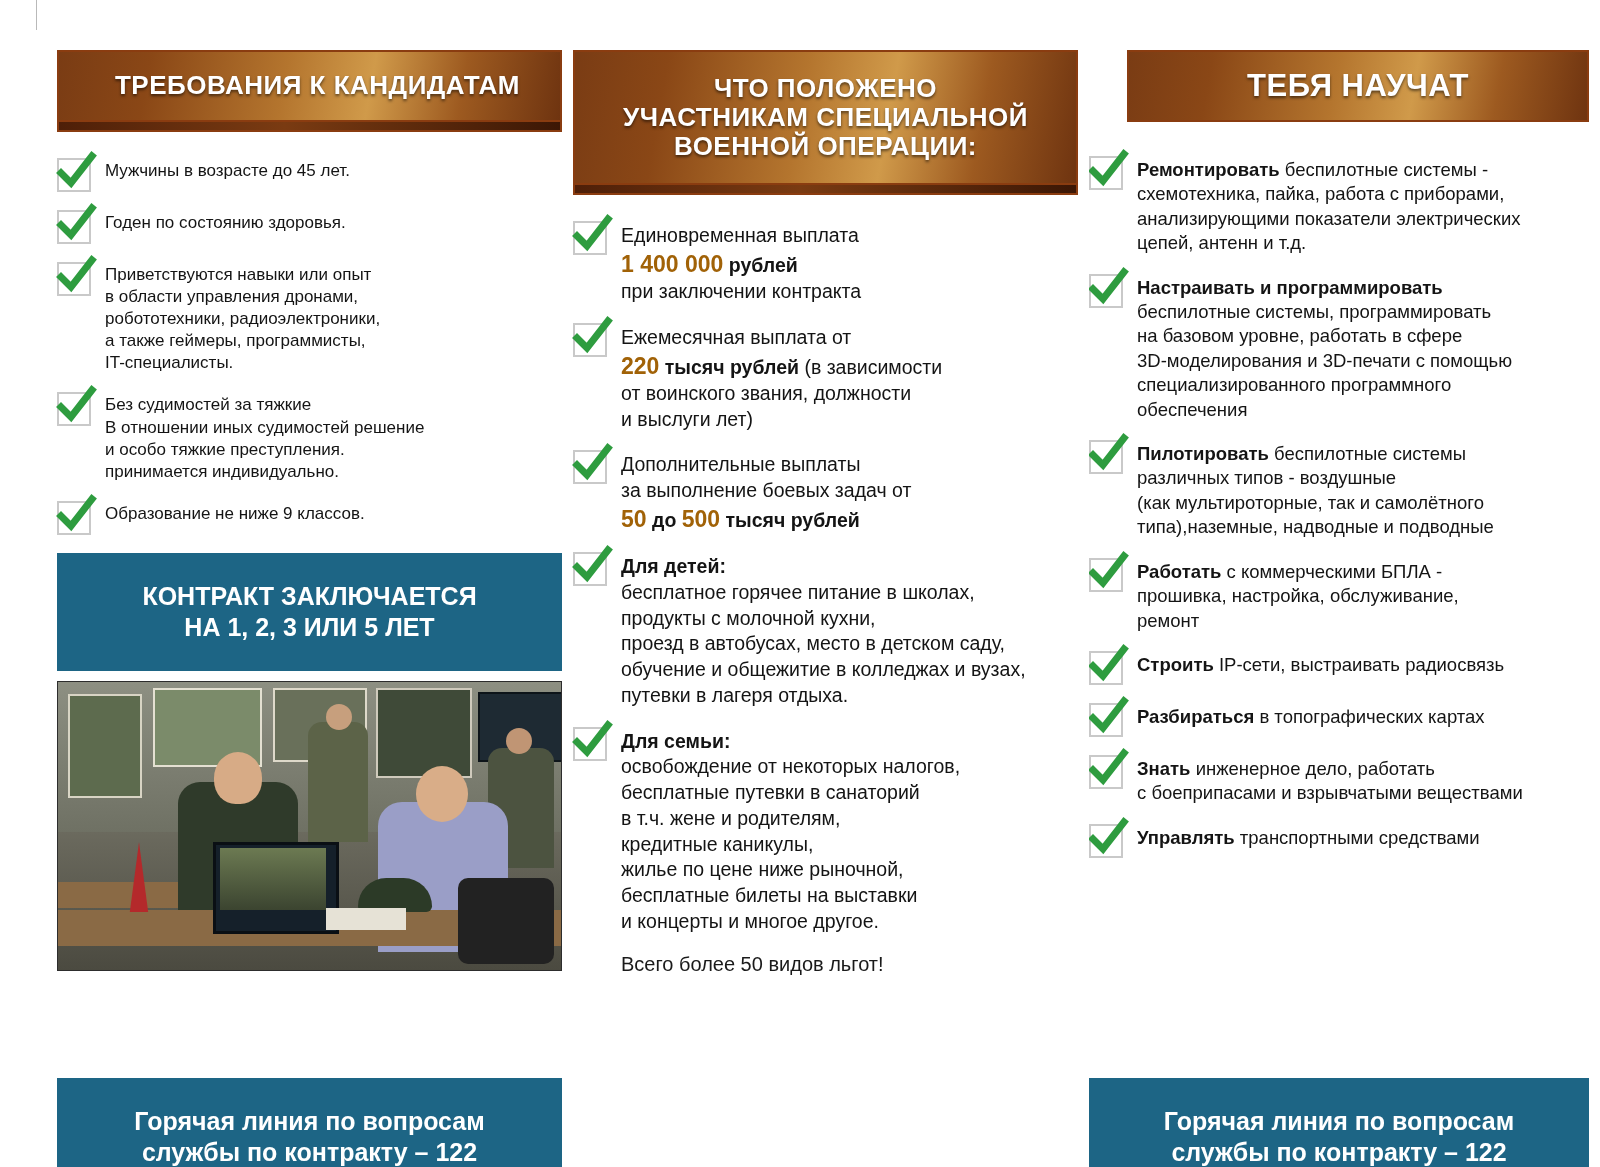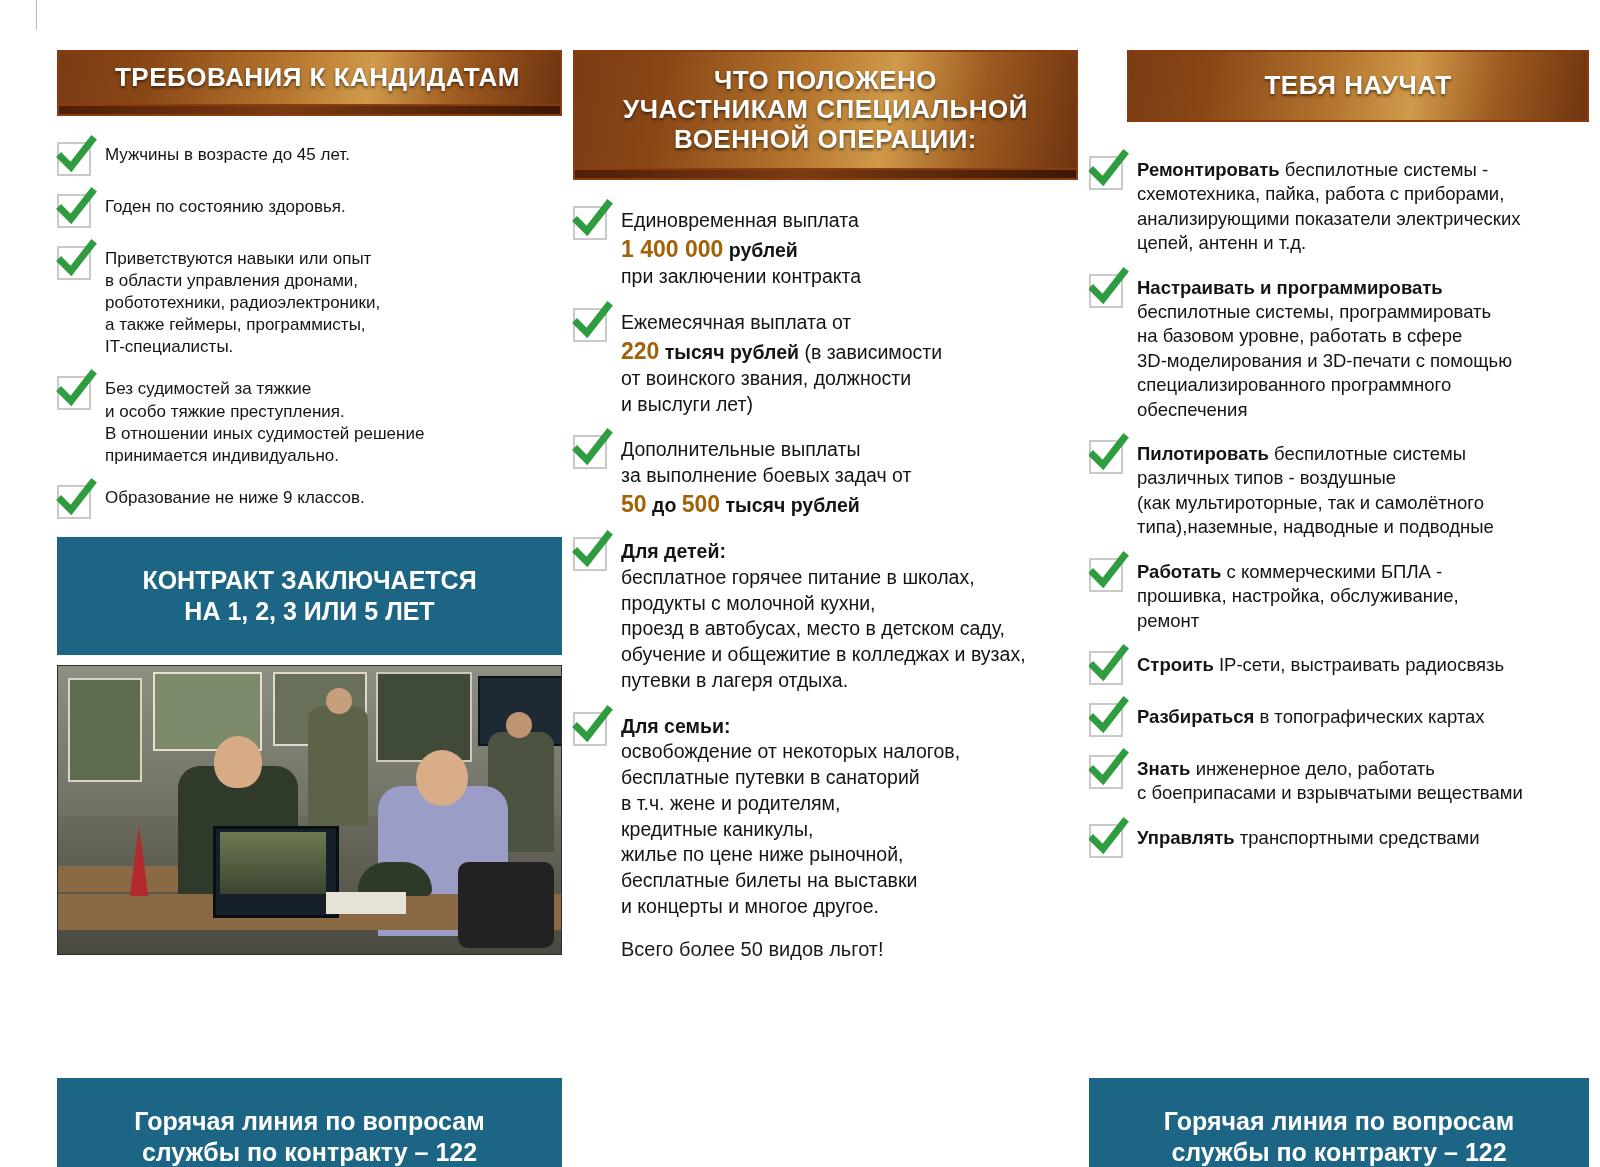--- a/index.html
+++ b/index.html
@@ -52,23 +52,23 @@
     letter-spacing: 0.5px;
     text-shadow: 0 2px 3px rgba(0,0,0,.55);
     display: flex;
     align-items: center;
     justify-content: center;
   }
   .banner .banner-inner {
     padding: 0 10px;
     line-height: 1.12;
   }
-  .banner-1 { height: 56px; font-size: 26px; padding-left: 16px; }
-  .banner-2 { height: 120px; font-size: 26px; }
-  .banner-3 { height: 72px; font-size: 26px; margin-left: 38px; }
+  .banner-1 { height: 72px; font-size: 26px; padding-left: 16px; }
+  .banner-2 { height: 135px; font-size: 26px; }
+  .banner-3 { height: 72px; font-size: 31px; margin-left: 38px; }
   
   .banner-foot {
     height: 10px;
     background: linear-gradient(90deg, #4e1f08, #7a3b12 45%, #3c1705);
     border-left: 2px solid #8a3c10;
     border-right: 2px solid #8a3c10;
     border-bottom: 2px solid #8a3c10;
     box-sizing: border-box;
   }
 
@@ -212,22 +212,22 @@
       </div>
 
       <div class="item">
         <div class="chk">
           <svg width="42" height="42" viewBox="0 0 42 42">
               <path d="M6 22 L16 32 L37 5" stroke="#2e9c3f" stroke-width="7" fill="none" stroke-linecap="square"></path>
             </svg>
         </div>
         <div class="txt">
           <div>Без судимостей за тяжкие</div>
+          <div>В отношении иных судимостей решение</div>
           <div>и особо тяжкие преступления.</div>
-          <div>В отношении иных судимостей решение</div>
           <div>принимается индивидуально.</div>
         </div>
       </div>
 
       <div class="item">
         <div class="chk">
           <svg width="42" height="42" viewBox="0 0 42 42">
               <path d="M6 22 L16 32 L37 5" stroke="#2e9c3f" stroke-width="7" fill="none" stroke-linecap="square"></path>
             </svg>
         </div>

